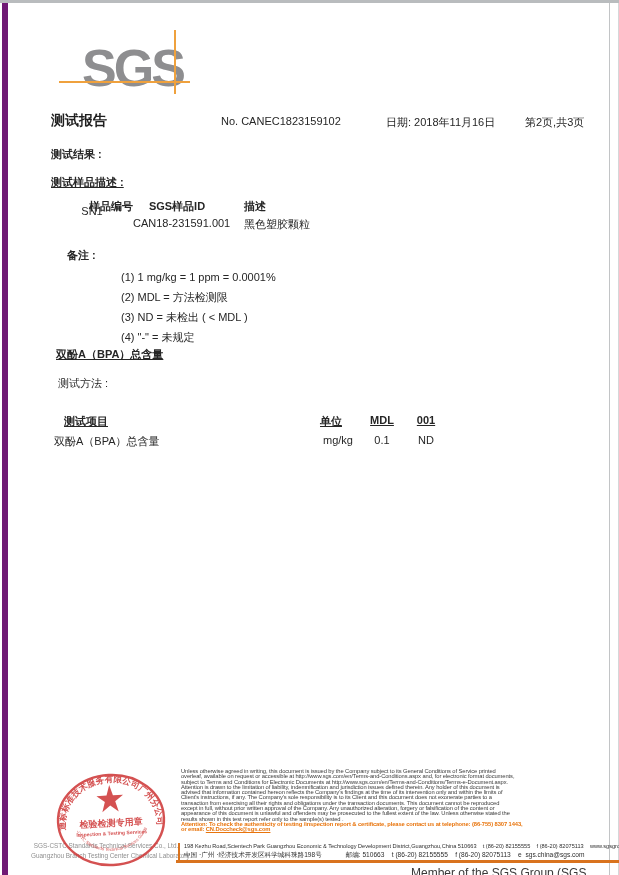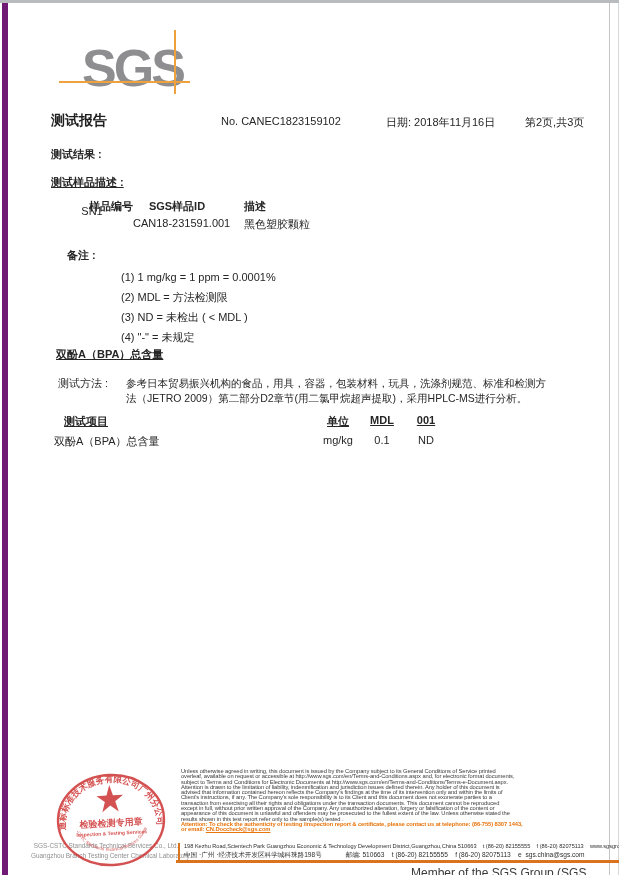--- a/index.html
+++ b/index.html
@@ -65,28 +65,24 @@
   <div class="abs cn b" style="left:43px;top:245px;margin-left:16px;">备注 :</div>
   <div class="abs" style="left:113px;top:264px;">
     <div class="cn" style="line-height:20px;">(1) 1 mg/kg = 1 ppm = 0.0001%</div>
     <div class="cn" style="line-height:20px;">(2) MDL = 方法检测限</div>
     <div class="cn" style="line-height:20px;">(3) ND = 未检出 ( &lt; MDL )</div>
     <div class="cn" style="line-height:20px;">(4) "-" = 未规定</div>
   </div>
 
   <div class="abs cn b u" style="left:48px;top:344px;">双酚A（BPA）总含量</div>
   <div class="abs cn" style="left:50px;top:373px;">测试方法 :</div>
-  <div class="abs" style="left:118px;top:373px;">
-    <div class="cn-sm" style="line-height:15px;">参考日本贸易振兴机构的食品，用具，容器，包装材料，玩具，洗涤剂规范、标准和检测方</div>
-    <div class="cn-sm" style="line-height:15px;">法（JETRO 2009）第二部分D2章节(用二氯甲烷超声提取)，采用HPLC-MS进行分析。</div>
-  </div>
 
   <div class="abs" style="left:0;top:0;">
     <div class="abs cn b u" style="left:56px;top:411px;">测试项目</div>
-    <div class="abs cn b u" style="left:312px;top:411px;width:36px;text-align:center;">单位</div>
+    <div class="abs cn b u" style="left:312px;top:411px;width:36px;">单位</div>
     <div class="abs cn b u" style="left:358px;top:411px;width:32px;text-align:center;">MDL</div>
     <div class="abs cn b u i" style="left:404px;top:411px;width:28px;text-align:center;">001</div>
     <div class="abs cn" style="left:46px;top:431px;">双酚A（BPA）总含量</div>
     <div class="abs cn" style="left:312px;top:431px;width:36px;text-align:center;">mg/kg</div>
     <div class="abs cn" style="left:358px;top:431px;width:32px;text-align:center;">0.1</div>
     <div class="abs cn" style="left:404px;top:431px;width:28px;text-align:center;">ND</div>
   </div>
 
   <div class="abs company" style="left:23px;top:839px;">SGS-CSTC Standards Technical Services Co., Ltd.</div>
   <div class="abs company" style="left:23px;top:849px;">Guangzhou Branch Testing Center Chemical Laboratory.</div>

